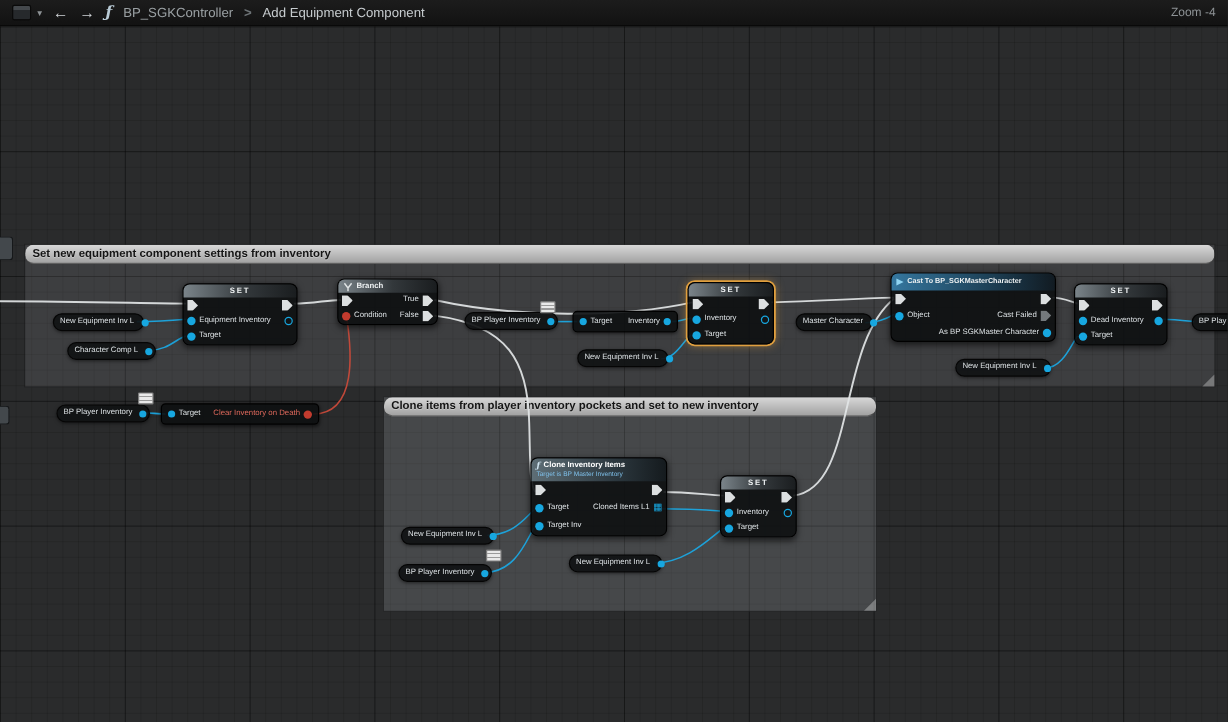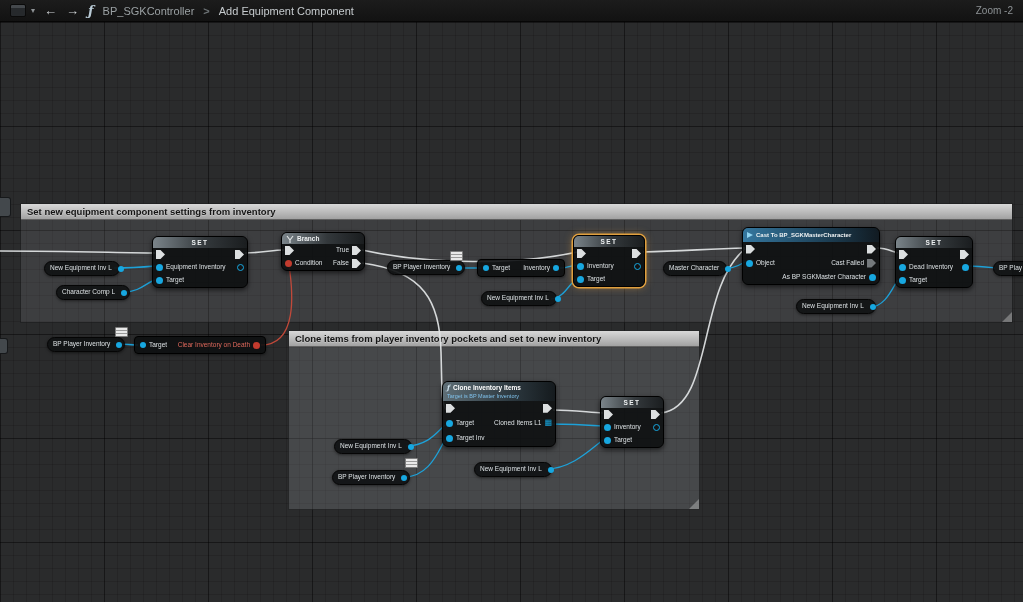--- a/index.html
+++ b/index.html
@@ -29,21 +29,21 @@
     background-size:104px 104px,104px 104px,13px 13px,13px 13px;}
   .stub{position:absolute;background:#43484c;border:1px solid #16181a;border-left:none;
     border-radius:0 3px 3px 0;}
   
   .comment{position:absolute;border:1px solid rgba(0,0,0,0.45);
     background:rgba(190,194,198,0.13);box-sizing:border-box;}
   .comment.lighter{background:rgba(202,206,210,0.18);}
   .comment-title{height:15px;background:linear-gradient(#d8d8d8,#a2a2a2);
     color:#151515;font-size:9.5px;font-weight:bold;display:flex;align-items:center;
     padding:0 6px;border-bottom:1px solid rgba(0,0,0,0.55);white-space:nowrap;
-    text-shadow:0 1px 0 rgba(255,255,255,0.25);overflow:hidden;}
+    text-shadow:0 1px 0 rgba(255,255,255,0.25);overflow:hidden;border-radius:7px;}
   .resize{position:absolute;right:0;bottom:0;width:0;height:0;border-style:solid;
     border-width:0 0 10px 10px;border-color:transparent transparent rgba(255,255,255,0.3) transparent;}
   
   svg.wires{position:absolute;left:0;top:0;pointer-events:none;}
   .wx{stroke:#e2e5e6;stroke-width:1.6;fill:none;opacity:0.92;}
   .wd{stroke:#1ba6e0;stroke-width:1.3;fill:none;opacity:0.95;}
   .wb{stroke:#c84a3a;stroke-width:1.3;fill:none;opacity:0.95;}
   
   .node{position:absolute;background:rgba(13,15,17,0.9);border:1px solid #000;
     border-radius:6px;box-shadow:0 2px 5px rgba(0,0,0,0.6);box-sizing:border-box;}
@@ -96,33 +96,33 @@
 
 <div class="toolbar">
   <span class="clapper"></span>
   <span class="tb-caret">▾</span>
   <span class="tb-arrow">←</span>
   <span class="tb-arrow">→</span>
   <span class="tb-fn">ƒ</span>
   <span class="crumb-root">BP_SGKController</span>
   <span class="crumb-sep">&gt;</span>
   <span class="crumb-cur">Add Equipment Component</span>
-  <span class="zoom">Zoom -2</span>
+  <span class="zoom">Zoom -4</span>
 </div>
 
 <div class="canvas">
 
   <div class="stub" style="left:0;top:175px;width:10px;height:18px;"></div>
   <div class="stub" style="left:0;top:316px;width:7px;height:14px;"></div>
 
   <div class="comment" style="left:20px;top:181px;width:993px;height:120px;">
     <div class="comment-title">Set new equipment component settings from inventory</div>
     <div class="resize"></div>
   </div>
-  <div class="comment lighter" style="left:288px;top:308px;width:412px;height:180px;">
+  <div class="comment lighter" style="left:319px;top:308px;width:412px;height:180px;">
     <div class="comment-title">Clone items from player inventory pockets and set to new inventory</div>
     <div class="resize"></div>
   </div>
 
   <svg class="wires" width="1023" height="580" viewBox="0 0 1023 580">
 
     <path class="wx" d="M0 229 C 70 229, 125 231, 155 231"></path>
     <path class="wx" d="M245 231 C 262 231, 272 228, 284 228"></path>
     <path class="wx" d="M362 228 C 430 243, 518 243, 577 230"></path>
     <path class="wx" d="M362 241 C 424 249, 440 280, 441 330 C 442 362, 441 380, 446 388"></path>

